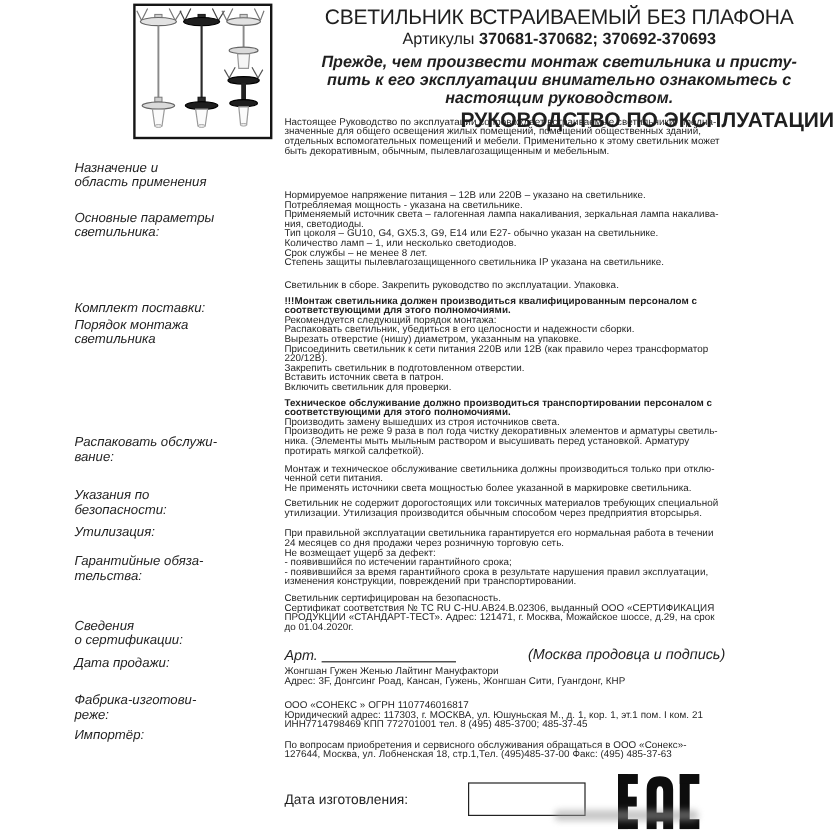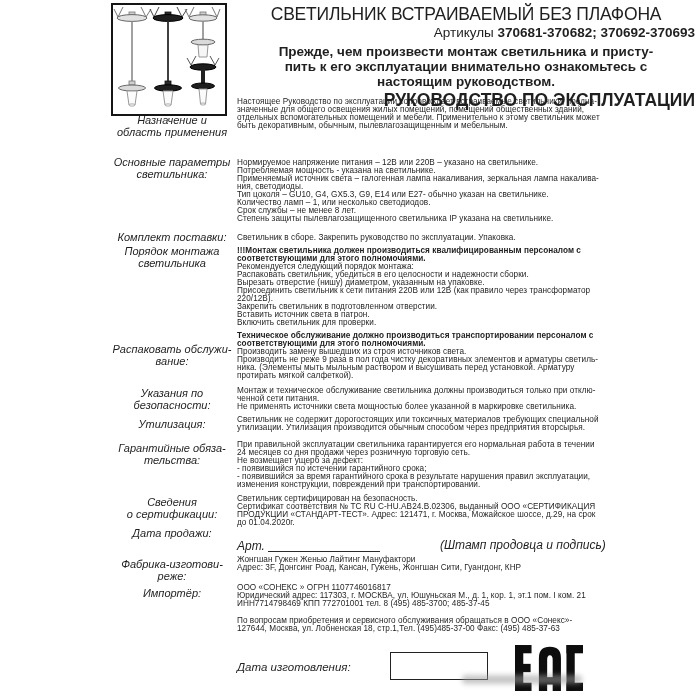--- a/index.html
+++ b/index.html
@@ -4,37 +4,37 @@
 <style>
   html,body{margin:0;padding:0;}
   body{
     width:700px;height:700px;background:#ffffff;position:relative;overflow:hidden;
     font-family:"Liberation Sans",sans-serif;color:#1f1f1f;
   }
   .abs{position:absolute;}
   .pre{white-space:pre-line;}
   
   .doc-title{left:237px;top:4px;width:458px;text-align:center;font-size:17.5px;font-weight:normal;letter-spacing:-0.2px;}
-  .articles{left:237px;top:25px;width:458px;text-align:right;font-size:13.5px;}
+  .articles{left:237px;top:25px;width:458px;text-align:center;font-size:13.5px;}
   .articles .num{font-weight:bold;}
-  .notice{left:237px;top:44px;width:458px;text-align:center;font-size:13.5px;font-weight:bold;line-height:15px;}
+  .notice{left:237px;top:44px;width:458px;text-align:center;font-size:13.5px;font-weight:bold;font-style:italic;line-height:15px;}
   .manual-title{left:237px;top:90px;width:458px;text-align:right;font-size:17.5px;font-weight:bold;}
   
   .figure-box{left:111px;top:3px;width:112px;height:109px;border:2px solid #151515;background:#fff;}
   
-  .heading{left:62px;width:220px;text-align:center;font-style:italic;font-size:11px;line-height:11.5px;}
+  .heading{left:62px;width:220px;text-align:left;font-style:italic;font-size:11px;line-height:11.5px;margin-top:20px;}
   
   .body-text{left:237px;width:460px;font-size:8.2px;line-height:8.05px;letter-spacing:0.05px;}
   .bold{font-weight:bold;}
   
   .art-label{left:237px;top:539px;font-style:italic;font-size:12px;}
   .art-line{left:268px;top:551px;width:112px;border-bottom:1.4px solid #2a2a2a;height:0;}
   .stamp-note{left:440px;top:538px;font-style:italic;font-size:12px;}
   
-  .mfg-date-label{left:237px;top:661px;font-style:italic;font-size:11.5px;}
+  .mfg-date-label{left:237px;top:661px;font-size:11.5px;}
   .date-box{left:390px;top:652px;width:96px;height:26px;border:1.6px solid #222;background:#fff;}
   .eac{left:515px;top:645px;width:68px;height:46px;}
   .smudge{left:462px;top:675px;width:120px;height:9px;background:#9a9a9a;opacity:.55;filter:blur(2.5px);border-radius:4px;}
 </style>
 </head>
 <body>
 
 <div class="abs figure-box">
   <svg width="108" height="105" viewBox="0 0 108 105">
 
@@ -147,21 +147,21 @@
 - появившийся по истечении гарантийного срока;
 - появившийся за время гарантийного срока в результате нарушения правил эксплуатации,
 изменения конструкции, повреждений при транспортировании.</div>
 <div class="abs body-text pre" style="top:495px">Светильник сертифицирован на безопасность.
 Сертификат соответствия № ТС RU C-HU.АВ24.В.02306, выданный ООО «СЕРТИФИКАЦИЯ
 ПРОДУКЦИИ «СТАНДАРТ-ТЕСТ». Адрес: 121471, г. Москва, Можайское шоссе, д.29, на срок
 до 01.04.2020г.</div>
 
 <div class="abs art-label">Арт.</div>
 <div class="abs art-line"></div>
-<div class="abs stamp-note">(Штамп продовца и подпись)</div>
+<div class="abs stamp-note">(Москва продовца и подпись)</div>
 
 <div class="abs body-text pre" style="top:556px">Жонгшан Гужен Женью Лайтинг Мануфактори
 Адрес: 3F, Донгсинг Роад, Кансан, Гужень, Жонгшан Сити, Гуангдонг, КНР</div>
 <div class="abs body-text pre" style="top:584px">ООО «СОНЕКС » ОГРН 1107746016817
 Юридический адрес:  117303, г. МОСКВА, ул. Юшуньская М., д. 1, кор. 1, эт.1 пом. I ком. 21
 ИНН7714798469 КПП 772701001   тел. 8 (495) 485-3700; 485-37-45</div>
 <div class="abs body-text pre" style="top:617px">По вопросам приобретения и сервисного обслуживания обращаться в ООО «Сонекс»-
 127644, Москва, ул. Лобненская 18, стр.1,Тел. (495)485-37-00 Факс: (495) 485-37-63</div>
 
 <div class="abs mfg-date-label">Дата изготовления:</div>

